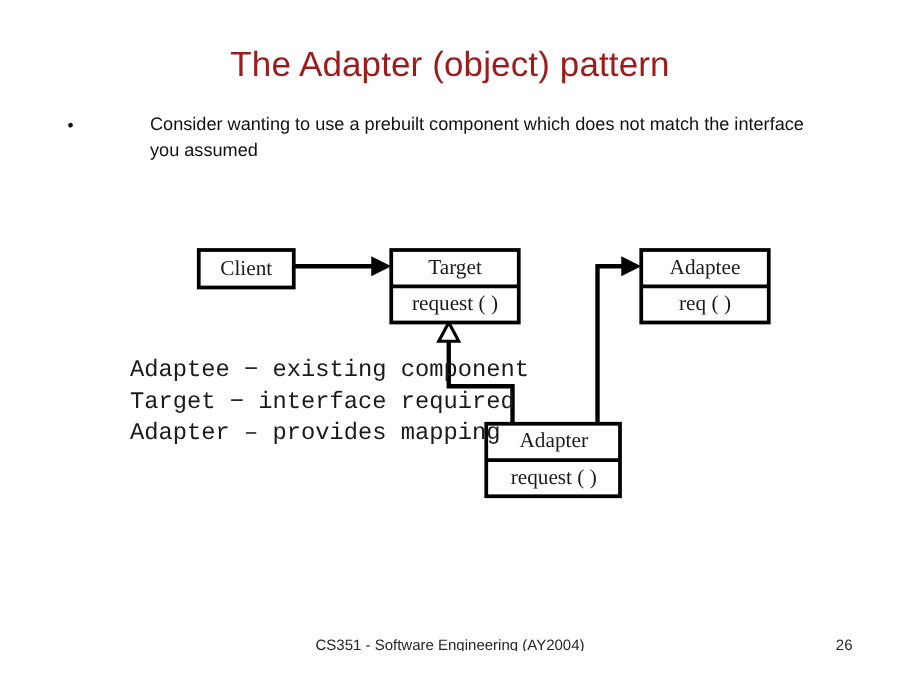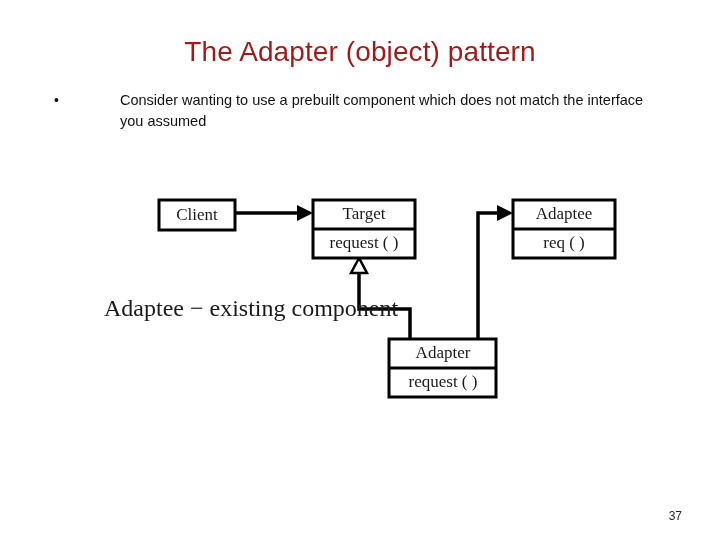--- a/index.html
+++ b/index.html
@@ -99,23 +99,23 @@
   .arrow-hollow {
     fill: #ffffff;
     stroke: #000000;
     stroke-width: 2.5;
   }
 
   
   #legend {
     position: absolute;
     left: 104px;
-    top: 296px;
-    font-family: Liberation Serif, serif;
-    font-size: 24px;
+    top: 284px;
+    font-family: Liberation Mono, monospace;
+    font-size: 19px;
     line-height: 25px;
     color: #1a1a1a;
     white-space: nowrap;
   }
 
   
   #footer-text {
     position: absolute;
     left: 0;
     top: 509px;
@@ -206,18 +206,21 @@
         <line class="uml-div-line" x1="389" y1="336" x2="496" y2="336"></line>
         <text class="uml-label" x="443" y="322">Adapter</text>
         <text class="uml-label" x="443" y="351">request ( )</text>
       </g>
 
     </svg>
   </div>
 
   <div id="legend">
     <div>Adaptee − existing component</div>
+    <div>Target − interface required</div>
+    <div>Adapter – provides mapping</div>
   </div>
 
-  <div id="page-number">37</div>
+  <div id="footer-text">CS351 - Software Engineering (AY2004)</div>
+  <div id="page-number">26</div>
 
 
 </div>
 
 </body></html>

